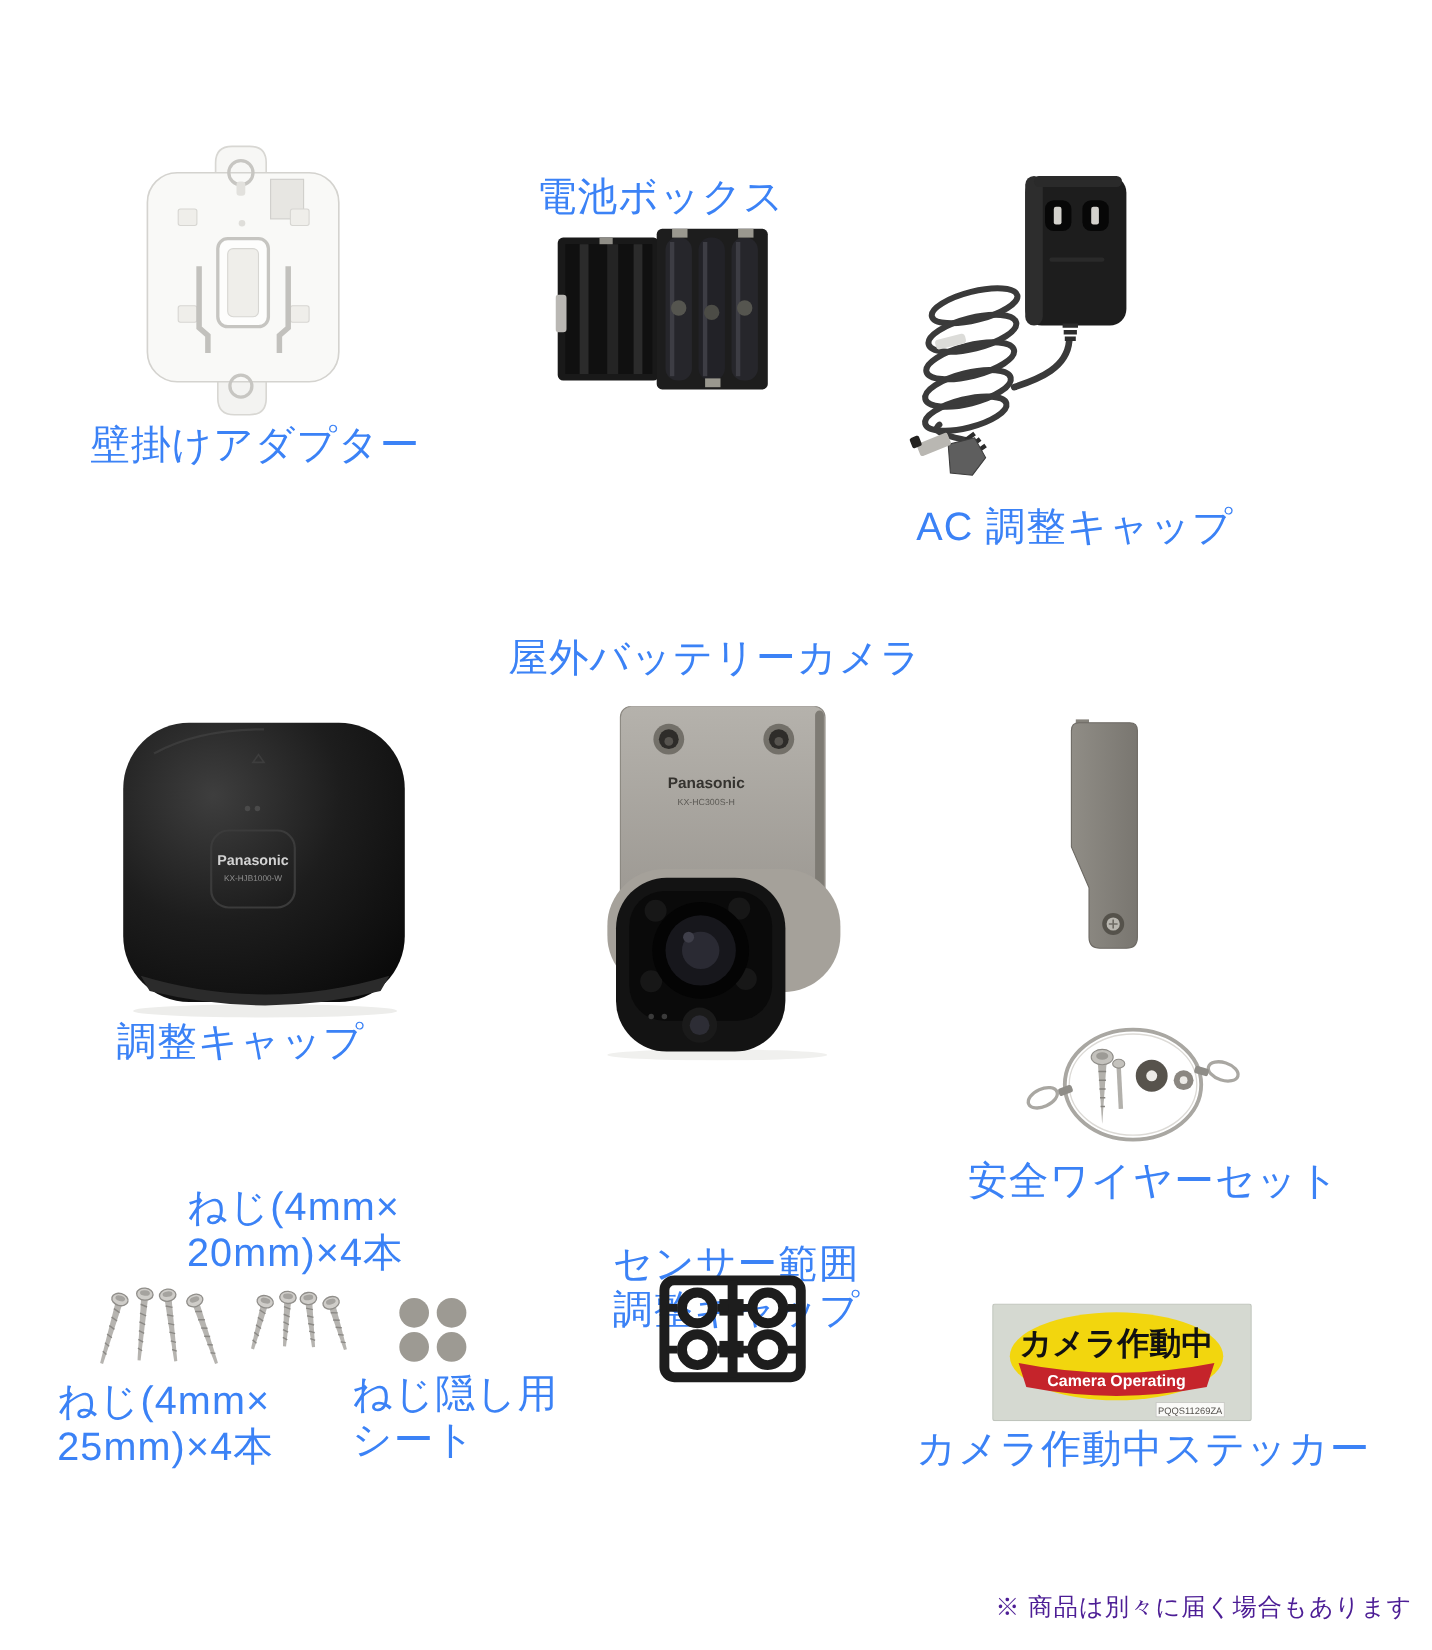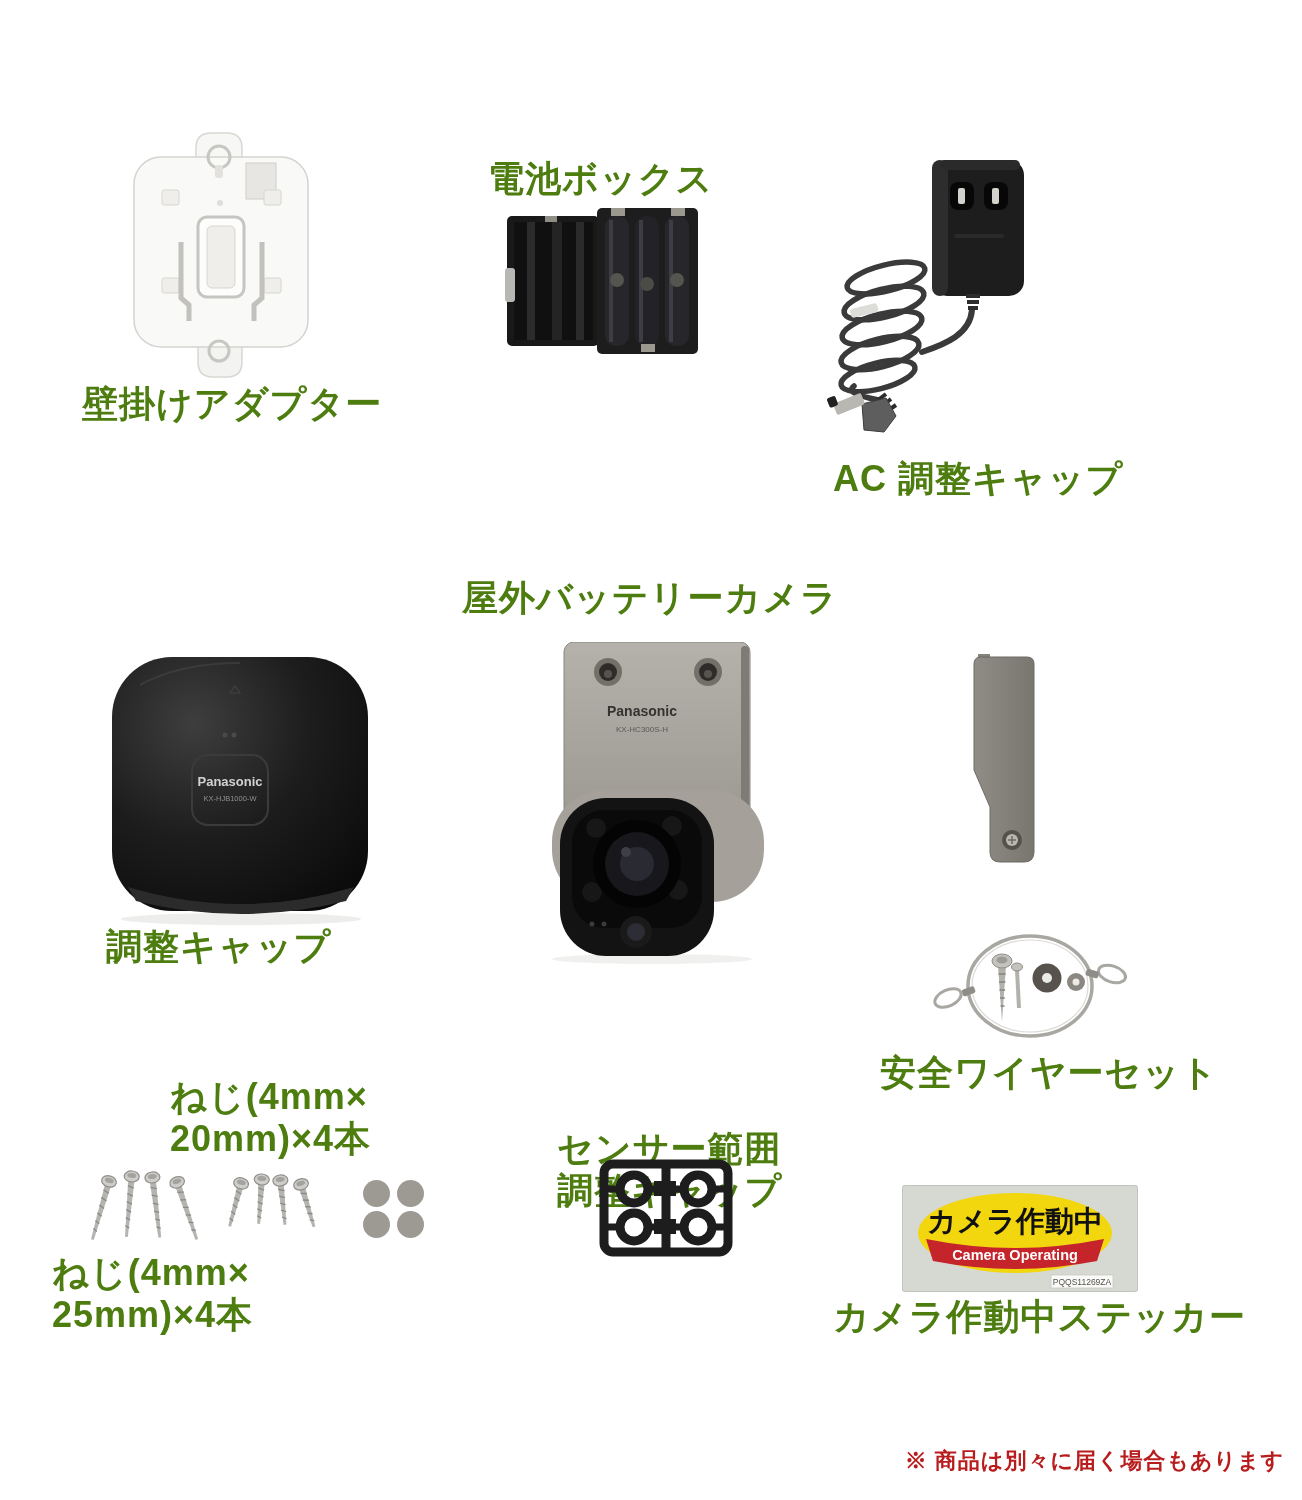--- a/index.html
+++ b/index.html
@@ -1,27 +1,27 @@
 <!DOCTYPE html>
 <html><head>
 <meta charset="utf-8">
 <style>
   * { margin:0; padding:0; box-sizing:border-box; }
   html,body { width:1302px; height:1500px; background:#ffffff; }
   body { font-family:"Liberation Sans", sans-serif; position:relative; overflow:hidden; }
   .canvas { position:absolute; left:0; top:0; width:1302px; height:1500px; background:#fff; }
   .item { position:absolute; }
   .label {
-    position:absolute; font-size:36px; color:#4d7c0f; letter-spacing:1px;
-    line-height:42px; white-space:nowrap;font-weight:bold;
+    position:absolute; font-size:36px; color:#3b82f6; letter-spacing:1px;
+    line-height:42px; white-space:nowrap;
   }
   .label span { display:block; }
   .footnote {
-    position:absolute; top:1446px; right:18px; font-size:22px; font-weight:bold;
-    color:#b91c1c; letter-spacing:1px; white-space:nowrap;
+    position:absolute; top:1446px; right:18px; font-size:22px; font-weight:normal;
+    color:#4c1d95; letter-spacing:1px; white-space:nowrap;
   }
   .dot-sheet { position:absolute; left:363px; top:1180px; width:62px; height:60px; }
   .dot-sheet i { position:absolute; width:27px; height:27px; border-radius:50%; background:#9d9a93; }
   .dot-sheet i:nth-child(1){left:0;top:0;}
   .dot-sheet i:nth-child(2){left:34px;top:0;}
   .dot-sheet i:nth-child(3){left:0;top:31px;}
   .dot-sheet i:nth-child(4){left:34px;top:31px;}
   svg text { font-family:"Liberation Sans", sans-serif; }
 </style>
 </head>
@@ -277,20 +277,24 @@
       <i></i>
     <i></i>
       <i></i>
   </div>
 
   <div class="label" style="left:52px;top:1252px">
     <span>ねじ(4mm×</span>
     <span>25mm)×4本</span>
   </div>
 
+  <div class="label" style="left:320px;top:1246px">
+    <span>ねじ隠し用</span>
+    <span>シート</span>
+  </div>
 
   <div class="label" style="left:557px;top:1128px">
     <span>センサー範囲</span>
     <span>調整キャップ</span>
   </div>
   <svg class="item" style="left:596px;top:1156px" width="142" height="104" viewBox="0 0 142 104">
     <g fill="none" stroke="#1d1d1d">
       <rect x="8" y="8" width="124" height="88" rx="9" stroke-width="9"></rect>
       <line x1="70" y1="8" x2="70" y2="96" stroke-width="9"></line>
     </g>

